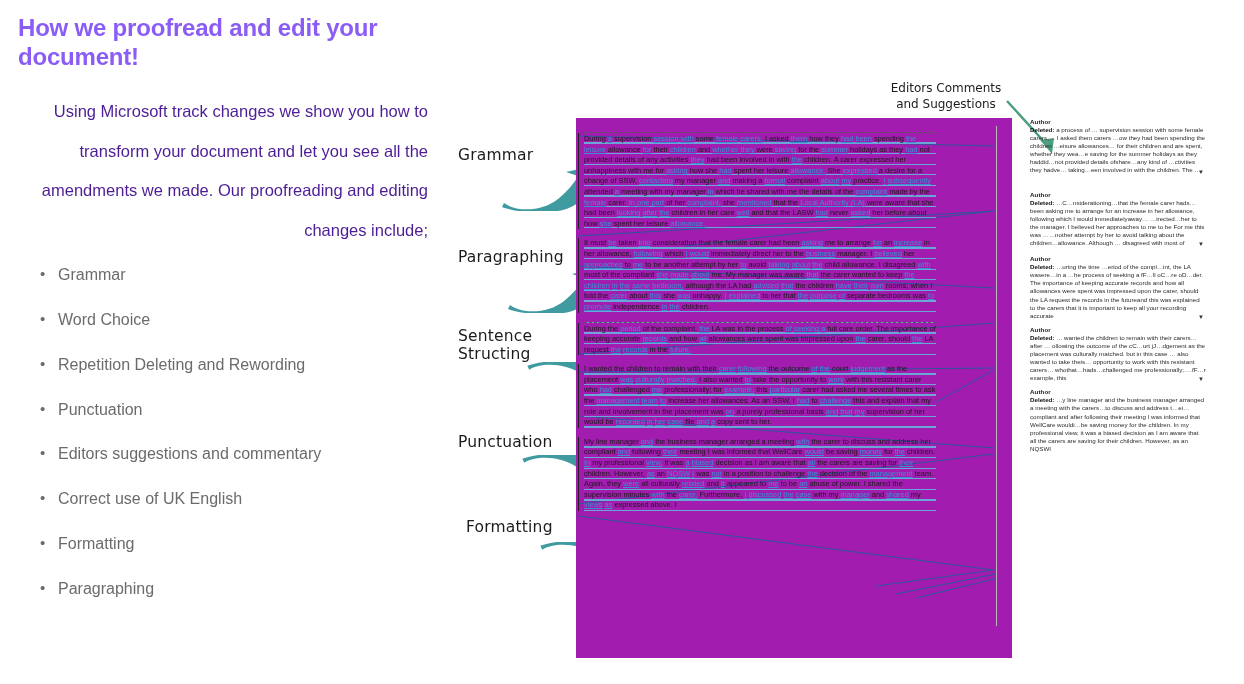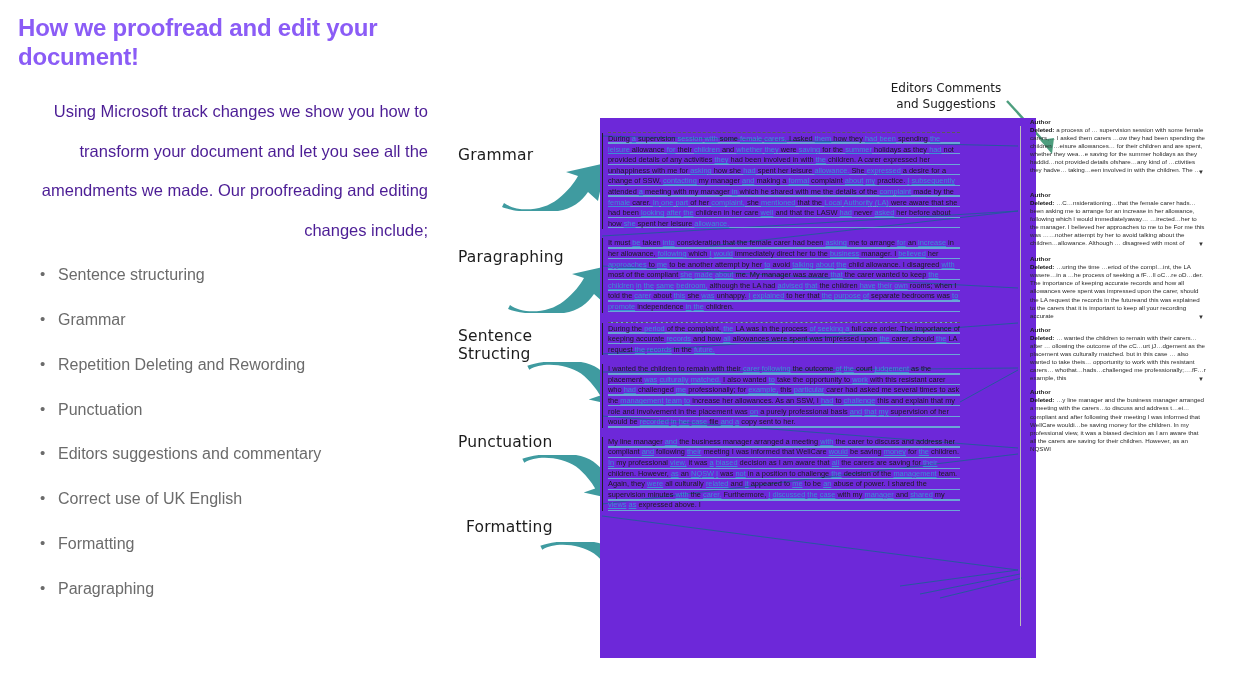--- a/index.html
+++ b/index.html
@@ -45,23 +45,23 @@
   
   #doc-header{
     position:absolute; left:856px; top:80px; width:180px;
     font-family:"DejaVu Sans", sans-serif;
     font-size:12px; color:#1c1c1c; line-height:1.35; text-align:center;
     white-space:pre-line;
   }
   #doc-header-arrow{ position:absolute; left:1004px; top:98px; }
 
   #document-page{
-    position:absolute; left:600px; top:118px;
+    position:absolute; left:576px; top:118px;
     width:436px; height:540px;
-    background:#6d28d9;
+    background:#a21caf;
   }
   #doc-body{
     position:absolute; left:8px; top:14px; width:352px;
   }
   .doc-para{
     font-size:7.4px; color:#17365d; line-height:10.6px;
     margin:0 0 9px 0; text-align:left;
     font-family:"Liberation Sans", sans-serif;
   }
   .doc-para .pl{ color:#1a1a1a; }
@@ -113,22 +113,22 @@
     font-size:6px; color:#333;
   }
 </style>
 </head>
 <body>
 
 <div id="left-column">
   <h1 id="page-title">How we proofread and edit your document!</h1>
   <p id="intro-paragraph">Using Microsoft track changes we show you how to transform your document and let you see all the amendments we made. Our proofreading and editing changes include;</p>
   <ul id="service-list">
-    <li>Sentence structuring</li>
     <li>Grammar</li>
+    <li>Word Choice</li>
     <li>Repetition Deleting and Rewording</li>
     <li>Punctuation</li>
     <li>Editors suggestions and commentary</li>
     <li>Correct use of UK English</li>
     <li>Formatting</li>
     <li>Paragraphing</li>
 
   </ul>
 </div>
 

